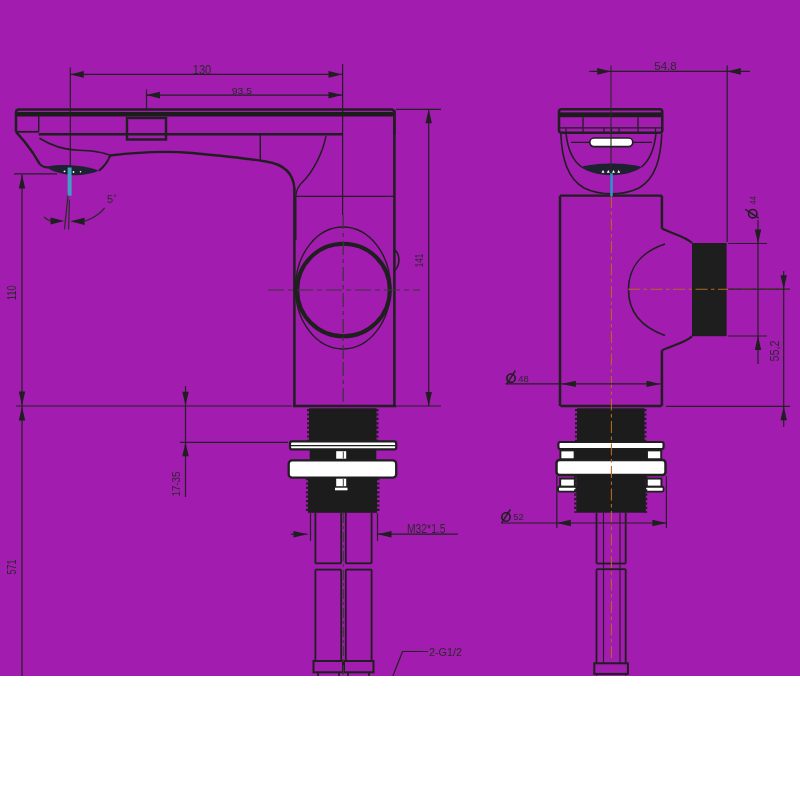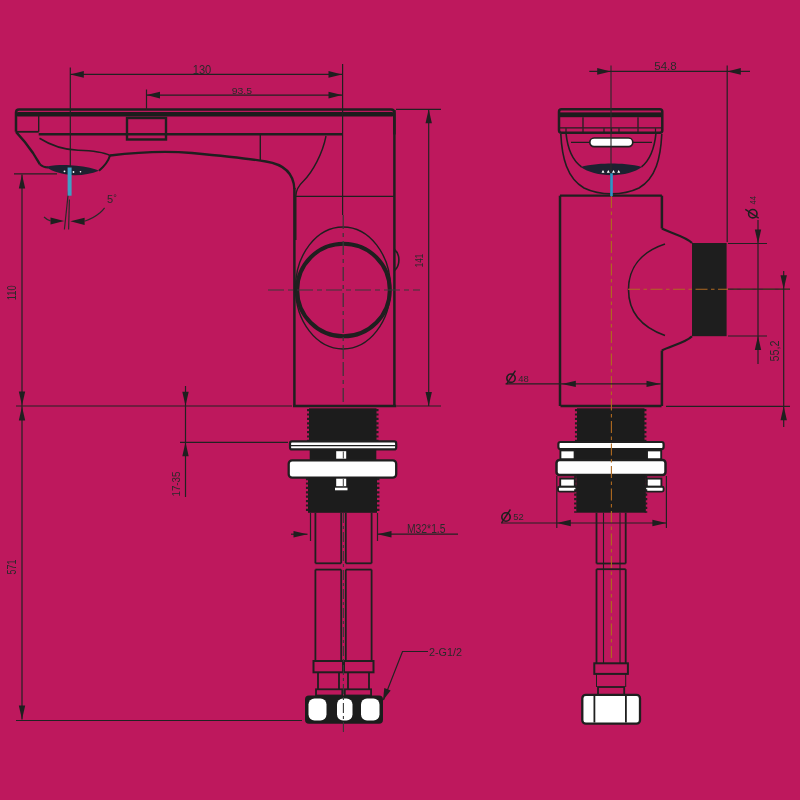--- a/index.html
+++ b/index.html
@@ -1,16 +1,16 @@
 <!DOCTYPE html>
 <html><head>
 <meta charset="utf-8">
 <style>
 html,body{margin:0;padding:0;background:#ffffff;}
-#wrap{width:800px;height:800px;position:relative;background:#be185d;will-change:transform;}
+#wrap{width:800px;height:676px;position:relative;background:#a21caf;will-change:transform;}
 svg{position:absolute;top:0;left:0;}
 text{font-family:"Liberation Sans", sans-serif;fill:#2a2a2a;opacity:0.999;}
 </style>
 </head>
 <body>
 <div id="wrap">
 <svg width="800" height="800" viewBox="0 0 800 800">
 
 <g id="leftview" fill="none" stroke="#1f1f1f">
 

